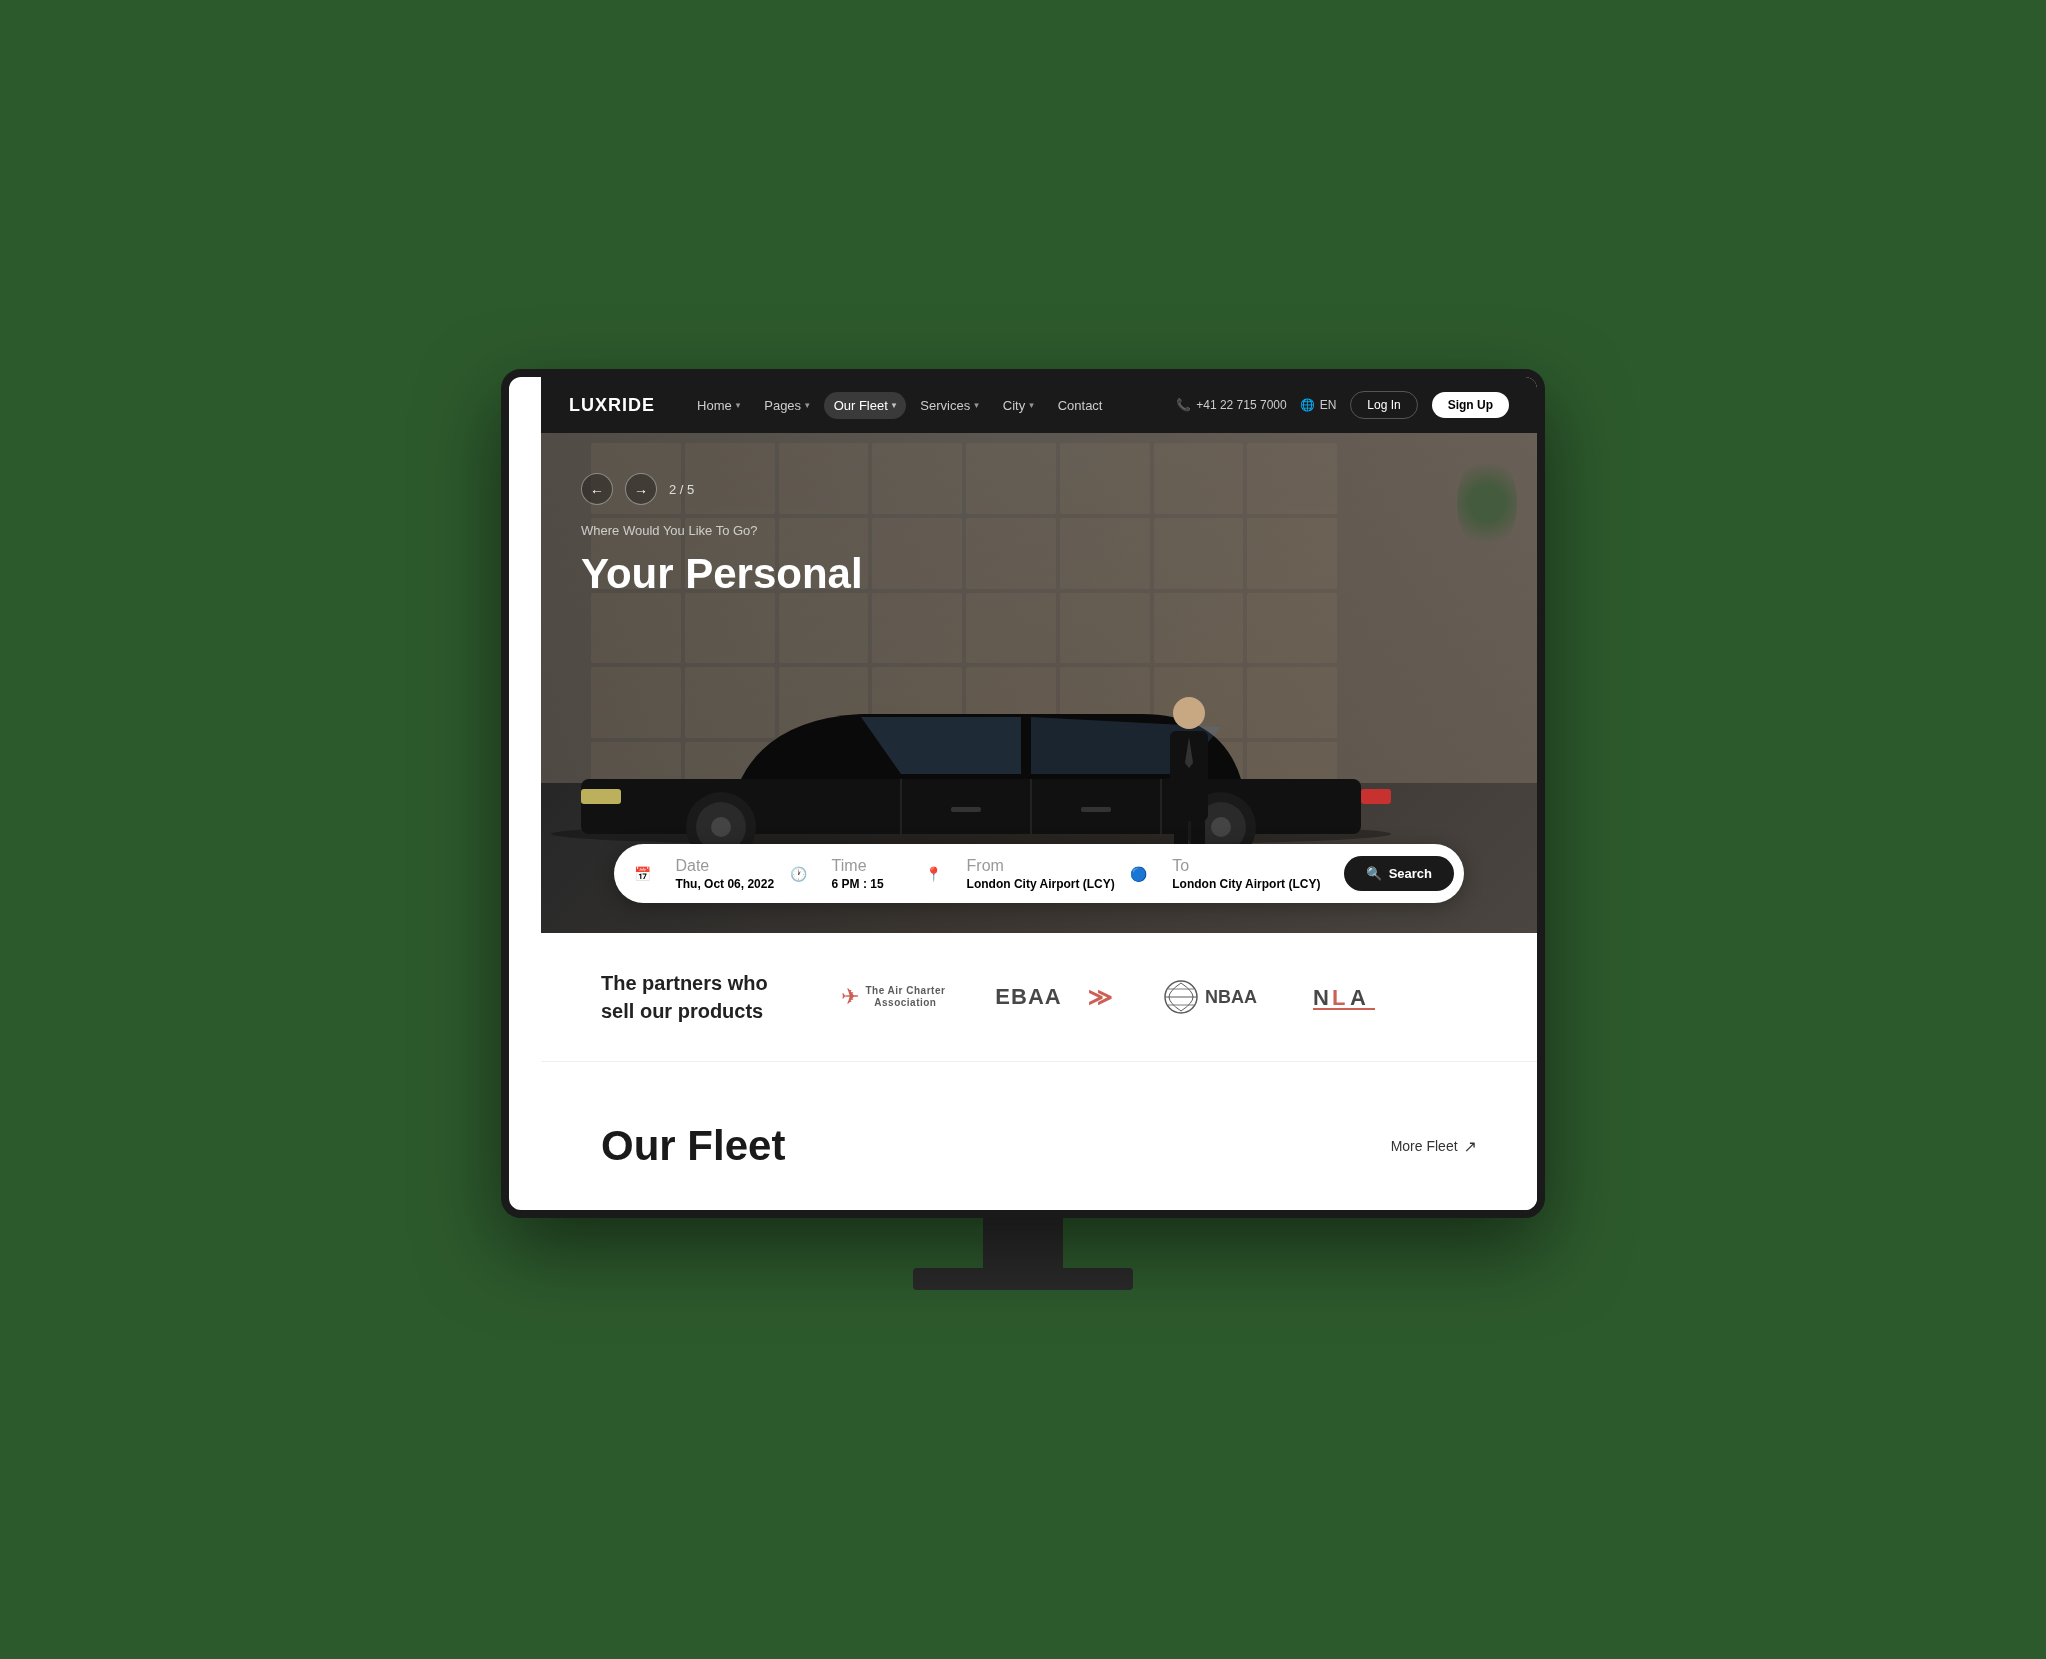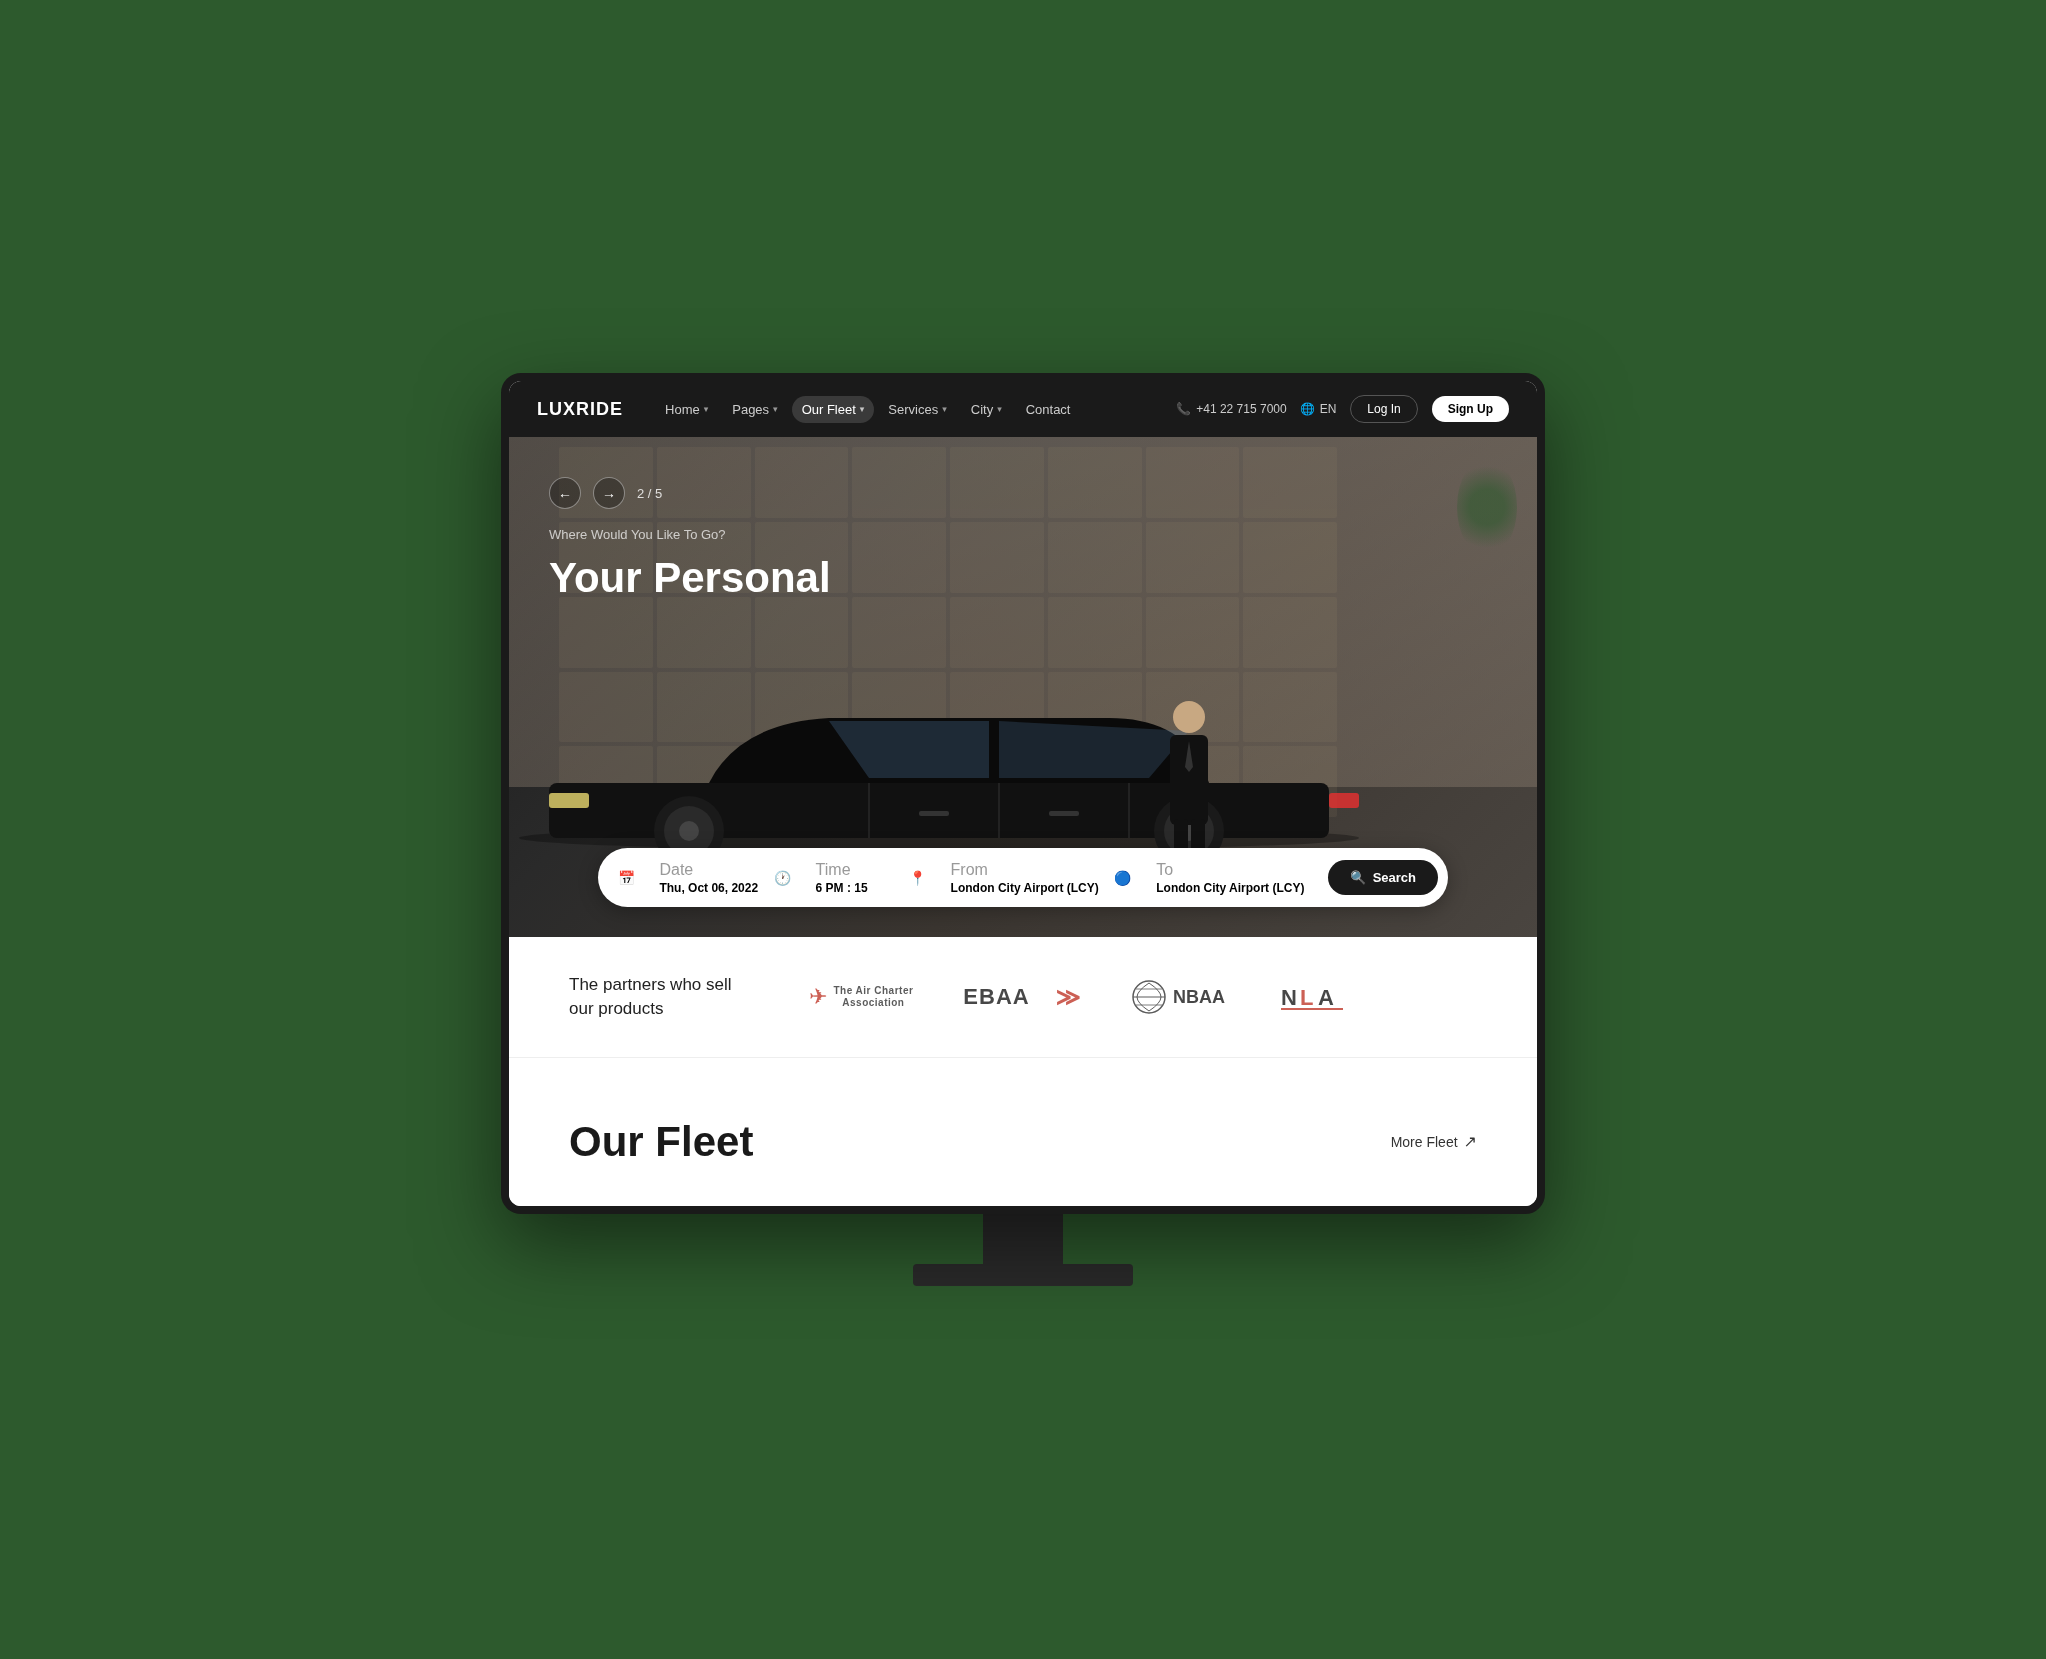--- a/index.html
+++ b/index.html
@@ -21,20 +21,21 @@
     }
 
     .monitor-screen {
       width: 1044px;
       border-radius: 20px;
       overflow: hidden;
       background: #fff;
       box-shadow: 0 30px 80px rgba(0,0,0,0.5);
       border: 8px solid #1a1a1a;
       position: relative;
+      padding-left: 32px;
     }
 
     .monitor-stand-neck {
       width: 80px;
       height: 50px;
       background: #2a2a2a;
       margin: 0 auto;
     }
 
     .monitor-stand-base {
@@ -268,23 +269,23 @@
     .partners-section {
       background: #fff;
       padding: 36px 60px;
       display: flex;
       align-items: center;
       gap: 60px;
       border-bottom: 1px solid #eee;
     }
 
     .partners-text {
-      font-size: 17px;
+      font-size: 20px;
       color: #222;
-      font-weight: 400;
+      font-weight: 700;
       max-width: 180px;
       line-height: 1.4;
       flex-shrink: 0;
     }
 
     .partners-logos {
       display: flex;
       align-items: center;
       gap: 50px;
       flex: 1;

